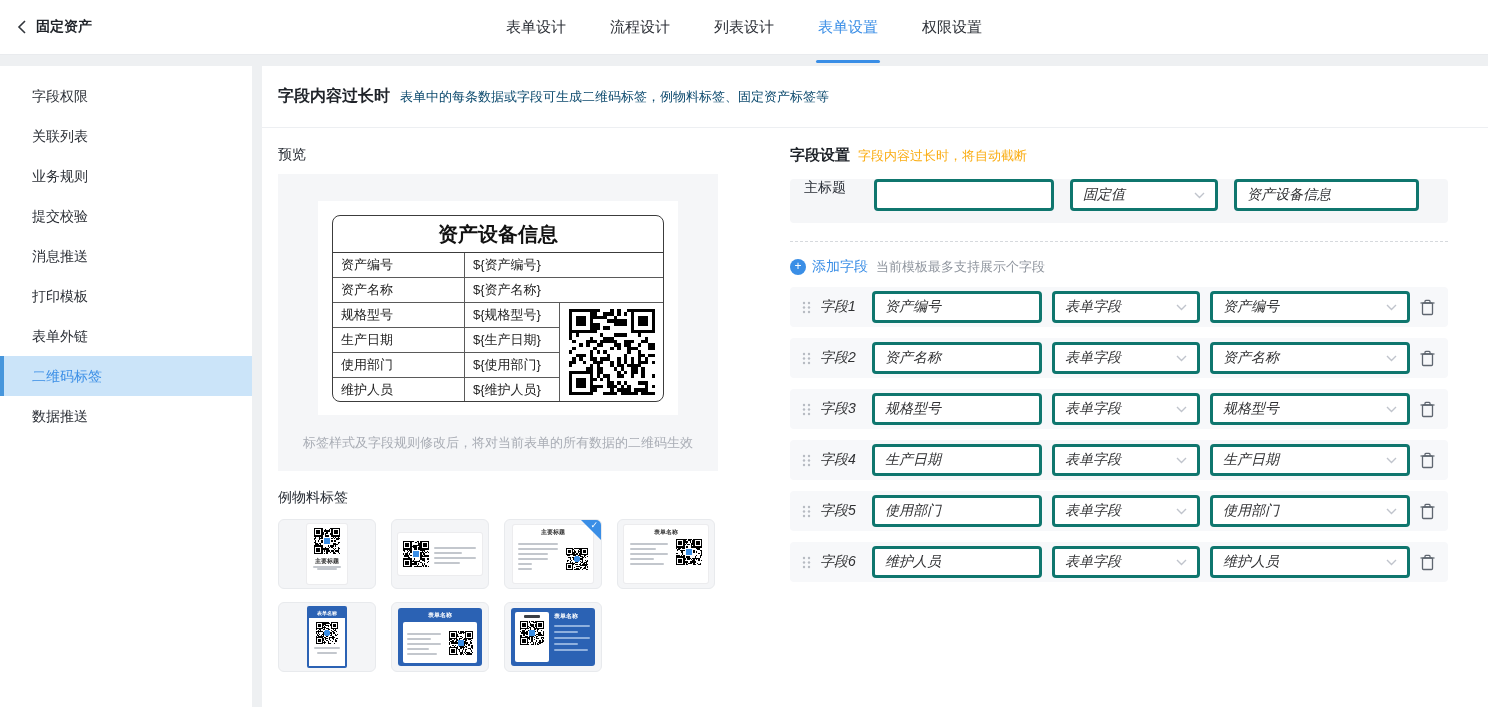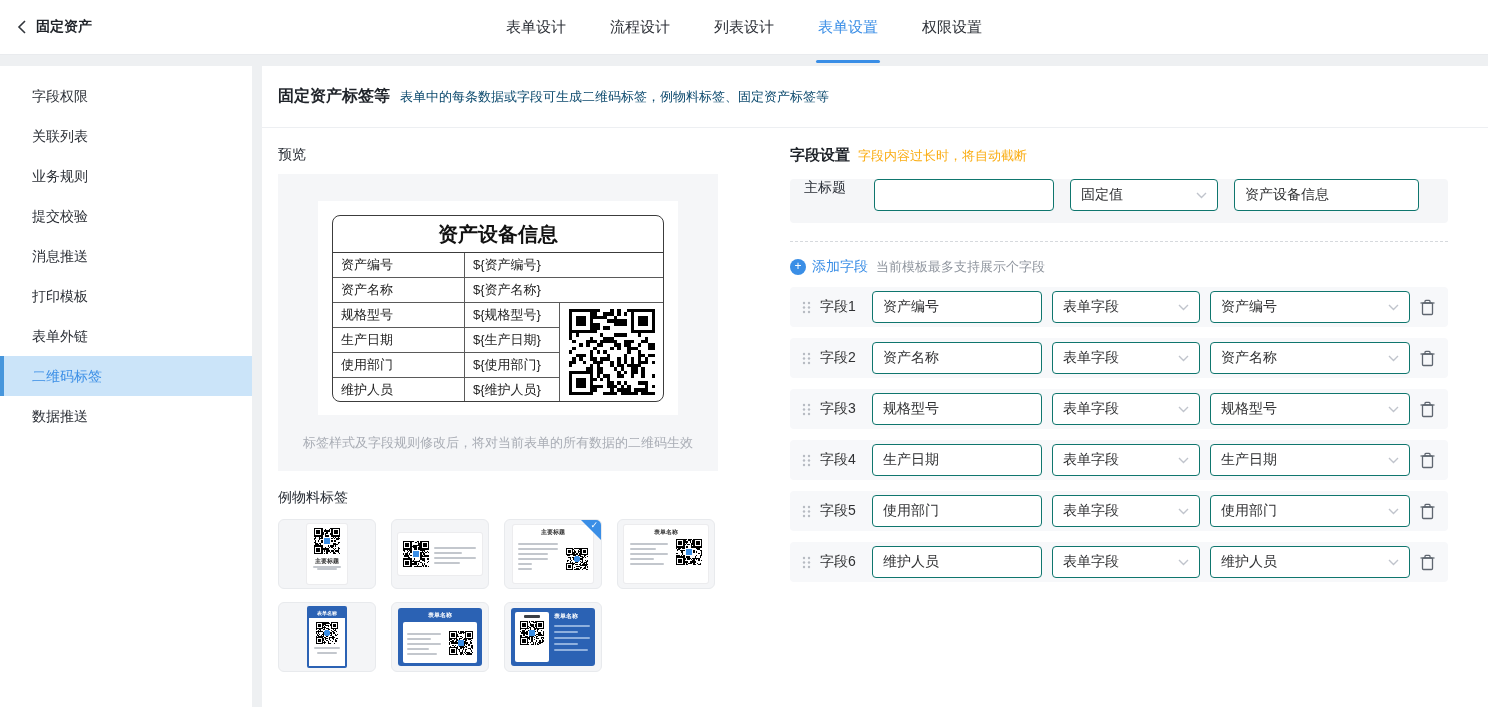--- a/index.html
+++ b/index.html
@@ -78,38 +78,38 @@
   .m7-left .qr { margin-top:3px; }
   .m7-right { flex:1; padding-left:5px; }
   .m7-title { color:#fff; font-size:6px; font-weight:bold; }
   .m7-right .m-line { background:#8fb0de; margin-top:4px; }
 
   
   .right-col { flex:1; margin-left:72px; margin-right:40px; }
   .fp-header { margin-top:18px; display:flex; align-items:baseline; }
   .fp-title { font-size:15px; font-weight:bold; color:#1f2329; }
   .fp-warning { font-size:13px; color:#faad14; margin-left:8px; }
-  .ctl { height:32px; border:1px solid #0f766e; border-radius:4px; background:#fff; font-size:14px; color:#303133; font-family:inherit; }
+  .ctl { height:32px; border:3px solid #0f766e; border-radius:4px; background:#fff; font-size:14px; color:#303133; font-family:inherit;font-style:italic; }
   input.ctl { padding:0 10px; outline:none; }
   .select { display:flex; align-items:center; justify-content:space-between; padding:0 10px; cursor:pointer; }
   .select .sel-val { font-size:14px; color:#303133; }
   .mt-row { margin-top:14px; background:#f5f6f8; border-radius:4px; height:44px; display:flex; align-items:flex-start; padding:0 14px; }
   .mt-label { font-size:14px; width:56px; flex:none; }
   .mt-input { width:180px; margin-left:14px; }
   .mt-select { width:148px; margin-left:16px; flex:none; }
   .mt-value { width:185px; margin-left:16px; }
   .divider { border-top:1px dashed #d6d9dd; margin:18px 0 16px; }
   .add-row { display:flex; align-items:center; }
   .add-icon { width:16px; height:16px; border-radius:50%; background:#3a8ee6; color:#fff; font-size:12px; line-height:15px; text-align:center; flex:none; cursor:pointer; }
   .add-label { color:#3a8ee6; font-size:14px; margin-left:6px; cursor:pointer; }
   .add-hint { color:#8f959e; font-size:13px; margin-left:8px; }
   .field-row { margin-top:11px; background:#f7f8fa; border-radius:4px; height:40px; display:flex; align-items:center; padding:0 12px; }
   .field-row:first-of-type { margin-top:14px; }
   .drag { width:10px; cursor:grab; flex:none; display:flex; }
-  .f-label { font-size:14px; color:#303133; margin-left:8px; width:44px; flex:none; }
+  .f-label { font-size:14px; color:#303133; margin-left:8px; width:44px; flex:none;font-style:italic; }
   .f-input { width:170px; margin-left:8px; flex:none; }
   .f-select1 { width:148px; margin-left:10px; flex:none; }
   .f-select2 { width:200px; margin-left:10px; flex:none; }
   .trash { margin-left:10px; cursor:pointer; display:flex; flex:none; }
 </style>
 </head>
 <body>
 
 <header class="topbar">
   <div class="back-group">
@@ -138,21 +138,21 @@
     <div class="side-item">提交校验</div>
     <div class="side-item">消息推送</div>
     <div class="side-item">打印模板</div>
     <div class="side-item">表单外链</div>
     <div class="side-item active">二维码标签</div>
     <div class="side-item">数据推送</div>
   </aside>
 
   <main class="panel">
     <div class="panel-header">
-      <span class="panel-title">固定资产标签等</span>
+      <span class="panel-title">字段内容过长时</span>
       <span class="panel-sub">表单中的每条数据或字段可生成二维码标签，例物料标签、固定资产标签等</span>
     </div>
 
     <div class="panel-content">
 
       <section class="left-col">
         <div class="section-label">预览</div>
 
         <div class="preview-box">
           <div class="preview-card">

